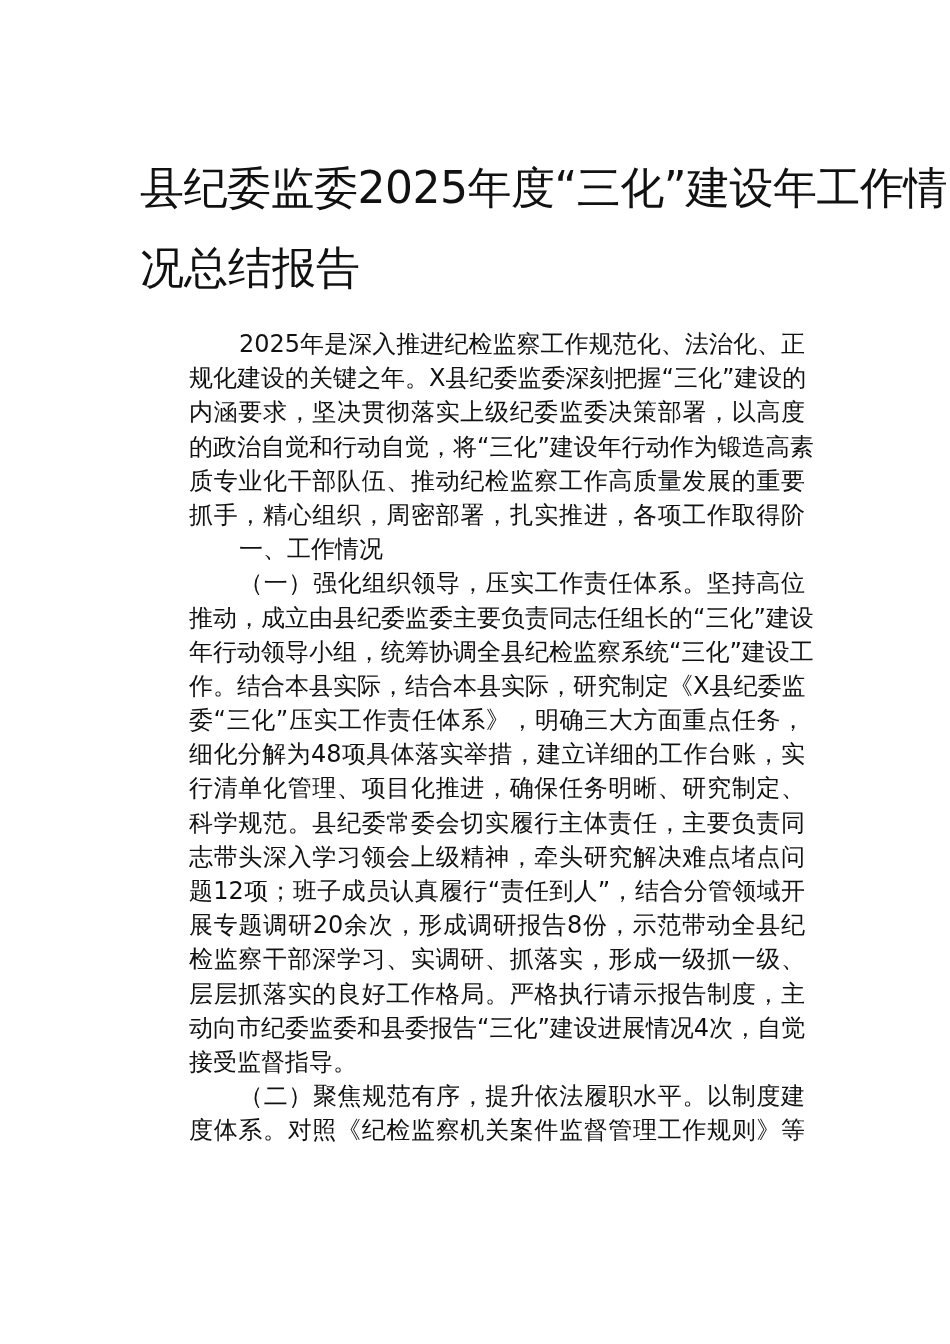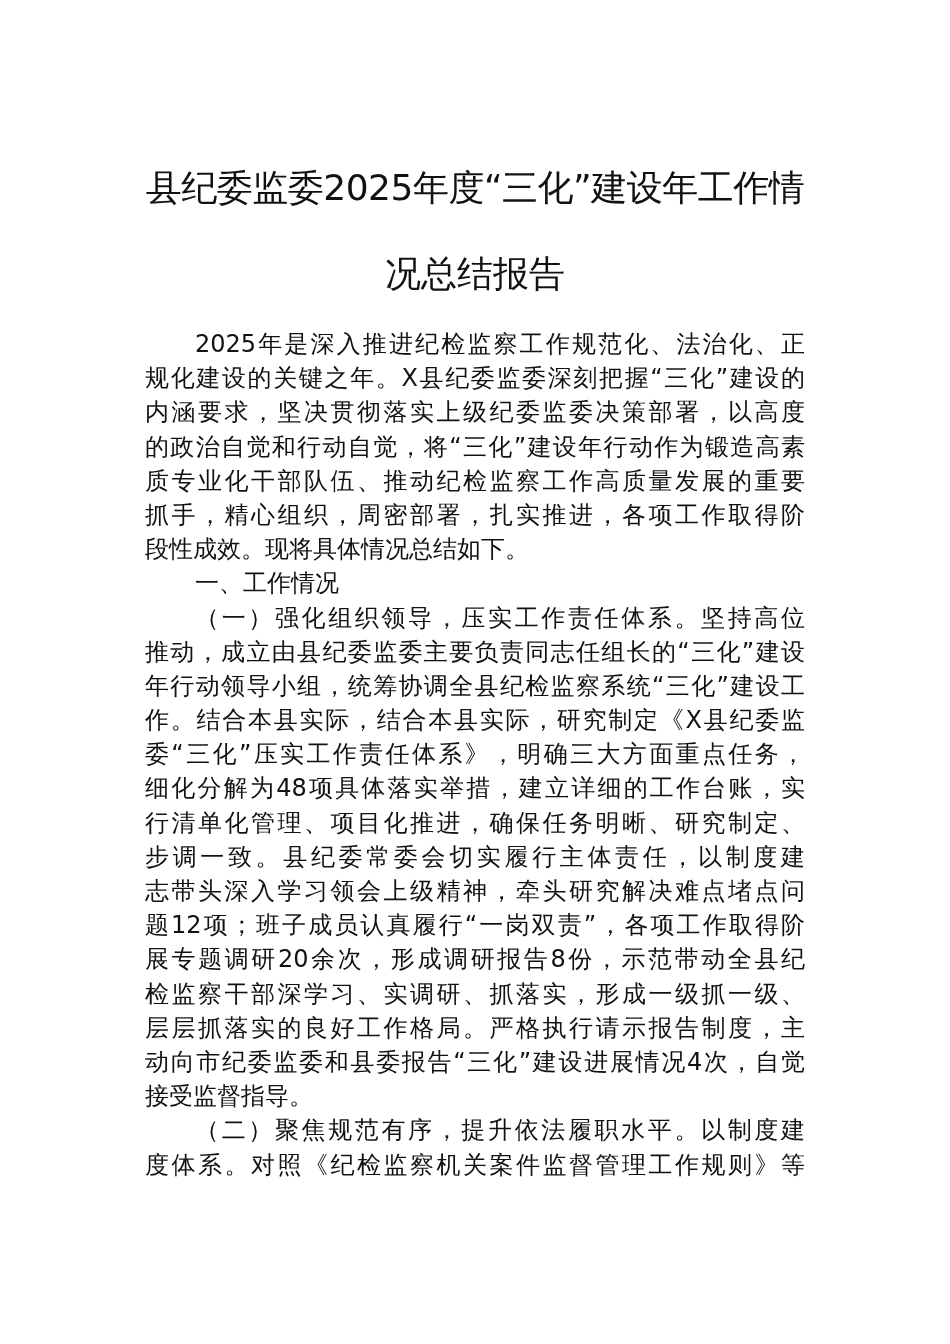--- a/index.html
+++ b/index.html
@@ -1,55 +1,54 @@
 <!DOCTYPE html>
 <html><head>
 <meta charset="utf-8">
 <style>
   html, body { margin: 0; padding: 0; background: #ffffff; }
   body { width: 950px; height: 1344px; position: relative; overflow: hidden;
          font-family: "DejaVu Sans", "Liberation Serif", sans-serif; color: #111111; }
   .page { position: absolute; left: 0; top: 0; width: 950px; height: 1344px; background: #fff; }
-  .title { position: absolute; left: 140px; width: 670px; text-align: center;
-           font-size: 36px; line-height: 40px; white-space: nowrap; }
+  .title { position: absolute; left: 140px; width: 670px; text-align: left;
+           font-size: 44px; line-height: 40px; white-space: nowrap; }
   .title.l1 { top: 168px; letter-spacing: -0.5px; }
-  .title.l2 { top: 254px; }
+  .title.l2 { top: 248px; }
   .body { position: absolute; left: 145px; top: 327px; width: 660px; }
   .line { display: block; height: 34.2px; line-height: 34.2px; font-size: 24px;
-          white-space: nowrap; text-align: justify; text-align-last: justify; }
+          white-space: nowrap; text-align: justify; text-align-last: justify; margin-left: 44px; }
   .line.last { text-align-last: left; }
   .line.indent { padding-left: 50px; }
   .line.heading { padding-left: 50px; text-align-last: left; }
 </style>
 </head>
 <body>
 
 <div class="page">
   <div class="title l1">县纪委监委2025年度“三化”建设年工作情</div>
   <div class="title l2">况总结报告</div>
 
   <div class="body" id="body">
       <span class="line indent">2025年是深入推进纪检监察工作规范化、法治化、正</span>
       <span class="line">规化建设的关键之年。X县纪委监委深刻把握“三化”建设的</span>
       <span class="line">内涵要求，坚决贯彻落实上级纪委监委决策部署，以高度</span>
       <span class="line">的政治自觉和行动自觉，将“三化”建设年行动作为锻造高素</span>
       <span class="line">质专业化干部队伍、推动纪检监察工作高质量发展的重要</span>
       <span class="line">抓手，精心组织，周密部署，扎实推进，各项工作取得阶</span>
-      <span class="line last">段性成效。现将具体情况总结如下。</span>
       <span class="line heading">一、工作情况</span>
       <span class="line indent">（一）强化组织领导，压实工作责任体系。坚持高位</span>
       <span class="line">推动，成立由县纪委监委主要负责同志任组长的“三化”建设</span>
       <span class="line">年行动领导小组，统筹协调全县纪检监察系统“三化”建设工</span>
       <span class="line">作。结合本县实际，结合本县实际，研究制定《X县纪委监</span>
       <span class="line">委“三化”压实工作责任体系》，明确三大方面重点任务，</span>
       <span class="line">细化分解为48项具体落实举措，建立详细的工作台账，实</span>
       <span class="line">行清单化管理、项目化推进，确保任务明晰、研究制定、</span>
-      <span class="line">步调一致。县纪委常委会切实履行主体责任，以制度建</span>
+      <span class="line">科学规范。县纪委常委会切实履行主体责任，主要负责同</span>
       <span class="line">志带头深入学习领会上级精神，牵头研究解决难点堵点问</span>
-      <span class="line">题12项；班子成员认真履行“一岗双责”，各项工作取得阶</span>
+      <span class="line">题12项；班子成员认真履行“责任到人”，结合分管领域开</span>
       <span class="line">展专题调研20余次，形成调研报告8份，示范带动全县纪</span>
       <span class="line">检监察干部深学习、实调研、抓落实，形成一级抓一级、</span>
       <span class="line">层层抓落实的良好工作格局。严格执行请示报告制度，主</span>
       <span class="line">动向市纪委监委和县委报告“三化”建设进展情况4次，自觉</span>
       <span class="line last">接受监督指导。</span>
       <span class="line indent">（二）聚焦规范有序，提升依法履职水平。以制度建</span>
       <span class="line">度体系。对照《纪检监察机关案件监督管理工作规则》等</span>
     </div>
 </div>
 

